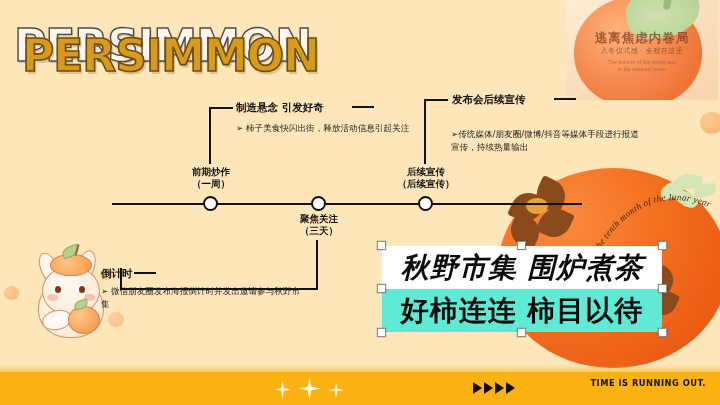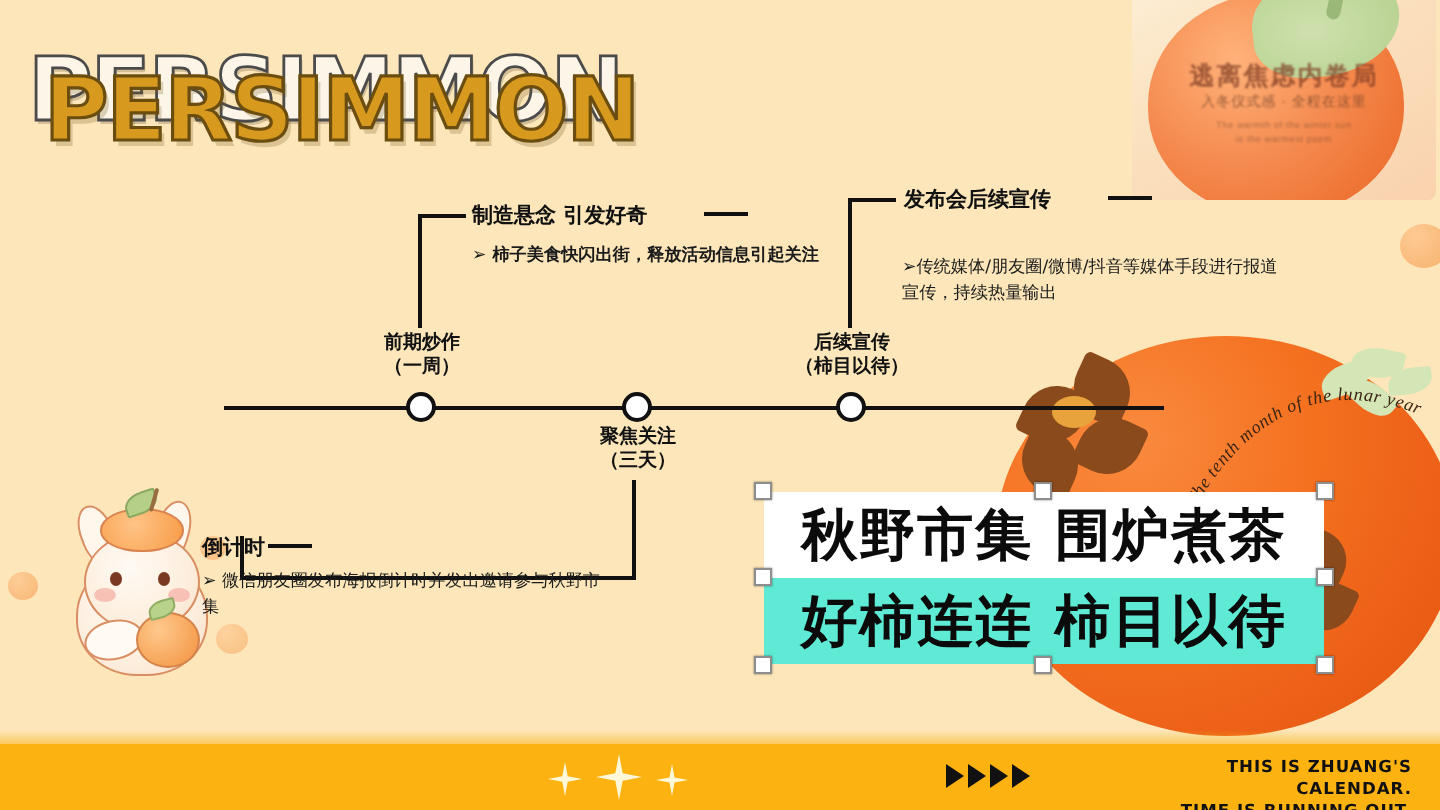--- a/index.html
+++ b/index.html
@@ -177,21 +177,21 @@
   .banner-group { position:absolute; left:382px; top:246px; width:280px; height:86px; }
   .banner {
     position:absolute; left:0; width:280px; height:43px;
     display:flex; align-items:center; justify-content:center;
   }
   .banner .btxt {
     font-family:"DejaVu Sans",sans-serif; font-weight:bold;
     font-size:28px; letter-spacing:1px; color:#0b0b0b; white-space:nowrap;
     line-height:30px;
   }
-  .banner.white { top:0; background:#ffffff; }
+  .banner.white { top:0; background:#ffffff;font-style:italic; }
   .banner.green { top:43px; background:#5eead4; }
 
   .handle {
     position:absolute; width:9px; height:9px; background:#fff;
     border:1px solid #8e8e8e; box-shadow:0 0 1px rgba(0,0,0,.5);
   }
 
   
   .footer { position:absolute; left:0; bottom:0; width:720px; height:33px; background:#FCB312; }
   .footer-top-fade { position:absolute; left:0; bottom:33px; width:720px; height:7px; background:linear-gradient(180deg, rgba(252,179,18,0) 0%, rgba(252,179,18,.55) 100%); }
@@ -300,36 +300,36 @@
   <div class="nodelabel" style="left:165px;top:166px;width:92px;">
     <div>前期炒作</div>
     <div>（一周）</div>
   </div>
   <div class="nodelabel" style="left:273px;top:213px;width:92px;">
     <div>聚焦关注</div>
     <div>（三天）</div>
   </div>
   <div class="nodelabel" style="left:373px;top:166px;width:106px;">
     <div>后续宣传</div>
-    <div>（柿目以待）</div>
+    <div>（后续宣传）</div>
   </div>
 
   <div class="vline" style="left:209px;top:108px;height:56px;"></div>
   <div class="hline" style="left:209px;top:107px;width:24px;"></div>
 
   <div class="vline" style="left:424px;top:100px;height:64px;"></div>
   <div class="hline" style="left:424px;top:99px;width:24px;"></div>
 
   <div class="vline" style="left:316px;top:240px;height:50px;"></div>
   <div class="hline" style="left:120px;top:288px;width:197px;"></div>
   <div class="vline" style="left:120px;top:268px;height:21px;"></div>
 
   <div class="callout-title" style="left:236px;top:101px;">制造悬念 引发好奇</div>
   <div class="callout-rule" style="left:352px;top:106px;width:22px;"></div>
-  <div class="callout-body" style="left:236px;top:122px;width:208px;font-weight:bold;">
+  <div class="callout-body" style="left:236px;top:122px;width:208px;">
     <span class="bullet-mark">➢</span>
     <span>柿子美食快闪出街，释放活动信息引起关注</span>
   </div>
 
   <div class="callout-title" style="left:452px;top:93px;">发布会后续宣传</div>
   <div class="callout-rule" style="left:554px;top:98px;width:22px;"></div>
   <div class="callout-body" style="left:451px;top:128px;width:196px;">
     <span class="bullet-mark">➢</span><span>传统媒体/朋友圈/微博/抖音等媒体手段进行报道宣传，持续热量输出</span>
   </div>
 
@@ -364,18 +364,17 @@
       <div class="spark" style="left:26px;top:1px;width:23px;height:23px;"></div>
       <div class="spark" style="left:56px;top:6px;width:16px;height:16px;"></div>
     </div>
     <div class="tri-run">
       <div class="tri"></div>
       <div class="tri"></div>
       <div class="tri"></div>
       <div class="tri"></div>
     </div>
     <div class="tagline">
-      <div>THIS IS ZHUANG'S CALENDAR.</div>
       <div>TIME IS RUNNING OUT.</div>
     </div>
   </div>
 
 </div>
 
 </body></html>

